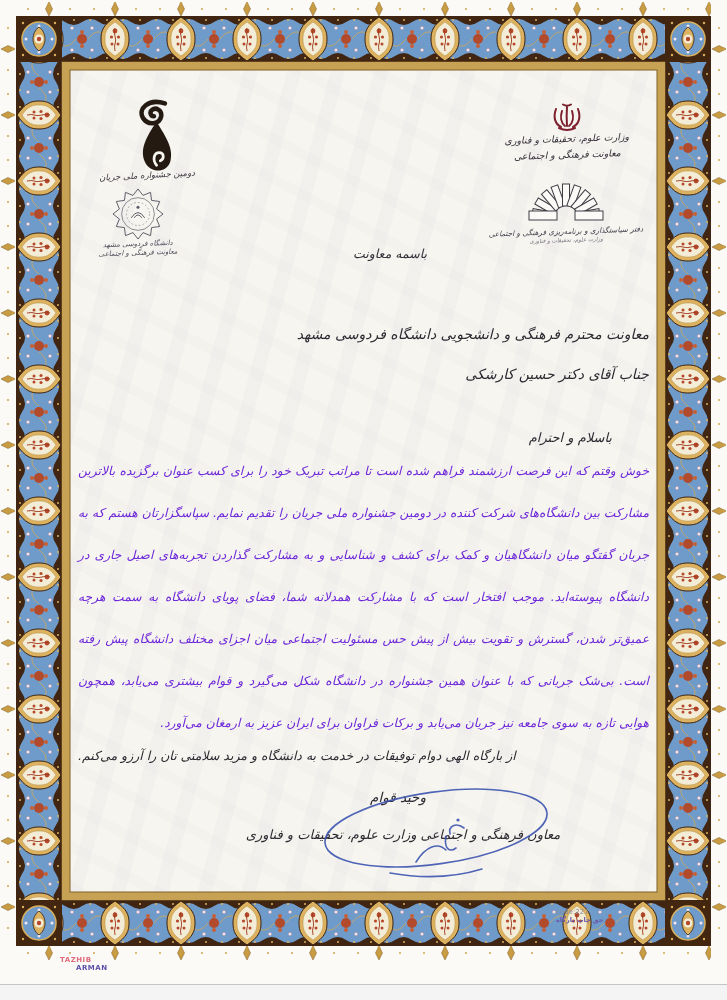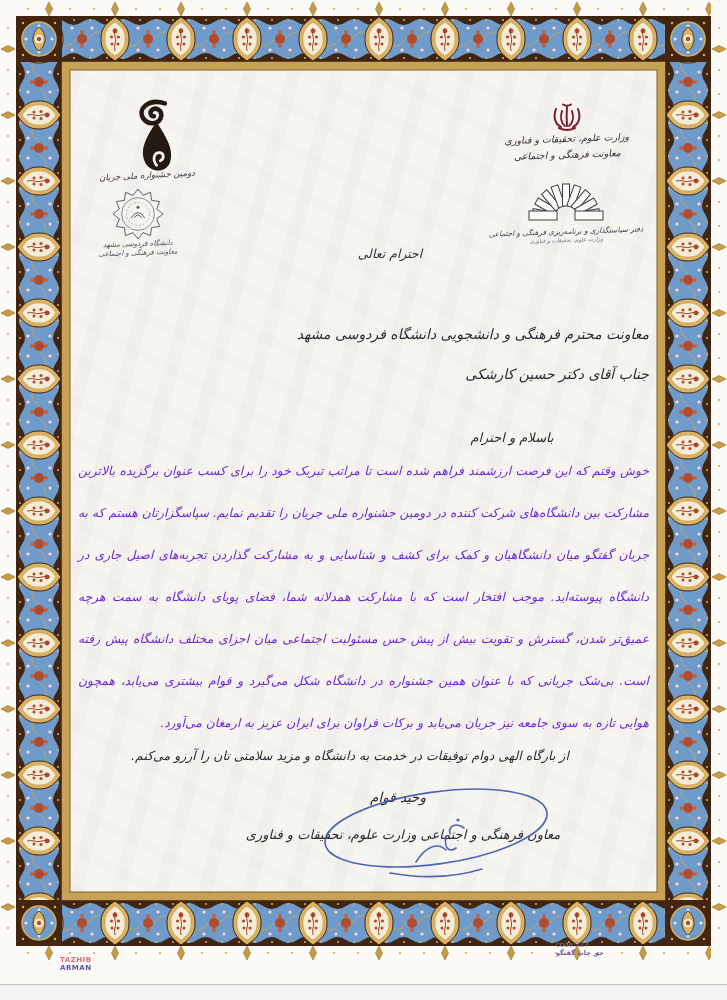--- a/index.html
+++ b/index.html
@@ -42,40 +42,40 @@
   }
   .office-caption .l1{font-size:7.3px;color:#45404d;}
   .office-caption .l2{font-size:5.6px;color:#7d7886;margin-top:1px;}
   
   .besmele{position:absolute;left:328px;top:246px;width:124px;text-align:center;
     font-size:12.5px;color:#34303a;font-style:italic;}
   .addr{position:absolute;left:180px;width:469px;text-align:right;direction:rtl;
     font-size:14px;color:#2c2931;font-style:italic;}
   .addr1{top:326px;}
   .addr2{top:366px;}
-  .salutation{position:absolute;left:412px;top:430px;width:200px;text-align:center;direction:rtl;
+  .salutation{position:absolute;left:412px;top:430px;width:200px;text-align:right;direction:rtl;
     font-size:13px;color:#2c2931;font-style:italic;}
   .body-text{
     position:absolute;left:78px;top:450px;width:571px;
     direction:rtl;text-align:justify;text-align-last:right;
     font-size:12.3px;line-height:42px;color:#6d28d9;font-style:italic;
   }
-  .closing{position:absolute;left:78px;top:748px;width:544px;direction:rtl;text-align:center;
+  .closing{position:absolute;left:78px;top:748px;width:544px;direction:rtl;text-align:left;
     font-size:12.5px;color:#2c2931;font-style:italic;}
   .sig-name{position:absolute;left:318px;top:789px;width:160px;text-align:center;direction:rtl;
     font-size:13.5px;color:#2c2931;font-style:italic;}
   .sig-title{position:absolute;left:236px;top:827px;width:334px;text-align:center;direction:rtl;
     font-size:13px;color:#2c2931;font-style:italic;}
   .signature-svg{position:absolute;left:298px;top:778px;opacity:.9;}
   
   .publisher{position:absolute;left:60px;top:957px;font-size:7px;line-height:7.5px;
     font-weight:bold;letter-spacing:.5px;font-style:normal;}
   .publisher .t{color:#e06a7a;}
-  .publisher .a{color:#5b4ea8;}
-  .print-marks{position:absolute;left:556px;top:941px;width:120px;font-style:normal;}
+  .publisher .a{color:#5b4ea8;margin-left:16px;}
+  .print-marks{position:absolute;left:556px;top:908px;width:120px;font-style:normal;}
   .print-marks .code{font-size:7px;color:#8a8a96;}
   .print-marks .copy{font-size:6.5px;color:#6a5aa8;direction:rtl;text-align:left;font-weight:bold;}
   
   .scan-edge{position:absolute;left:0;top:984px;width:727px;height:16px;
     background:#f4f4f4;border-top:1px solid #c4c4c8;}
 </style>
 </head>
 <body>
 
 <div class="sheet">
@@ -249,21 +249,21 @@
       <rect x="38.5" y="8" width="7" height="22" transform="rotate(80 42 42)"></rect>
       <rect x="5" y="35" width="28" height="9"></rect>
       <rect x="51" y="35" width="28" height="9"></rect>
     </g>
   </svg>
   <div class="office-caption" dir="rtl">
     <div class="l1">دفتر سیاستگذاری و برنامه‌ریزی فرهنگی و اجتماعی</div>
     <div class="l2">وزارت علوم، تحقیقات و فناوری</div>
   </div>
 
-  <div class="besmele" dir="rtl">احترام تعالی</div>
+  <div class="besmele" dir="rtl">باسمه معاونت</div>
   <div class="addr addr2">جناب آقای دکتر حسین کارشکی</div>
   <div class="addr addr1">معاونت محترم فرهنگی و دانشجویی دانشگاه فردوسی مشهد</div>
   <div class="salutation">باسلام و احترام</div>
   <div class="body-text">خوش وقتم که این فرصت ارزشمند فراهم شده است تا مراتب تبریک خود را برای کسب عنوان برگزیده بالاترین مشارکت بین دانشگاه‌های شرکت کننده در دومین جشنواره ملی جریان را تقدیم نمایم. سپاسگزارتان هستم که به جریان گفتگو میان دانشگاهیان و کمک برای کشف و شناسایی و به مشارکت گذاردن تجربه‌های اصیل جاری در دانشگاه پیوسته‌اید. موجب افتخار است که با مشارکت همدلانه شما، فضای پویای دانشگاه به سمت هرچه عمیق‌تر شدن، گسترش و تقویت بیش از پیش حس مسئولیت اجتماعی میان اجزای مختلف دانشگاه پیش رفته است. بی‌شک جریانی که با عنوان همین جشنواره در دانشگاه شکل می‌گیرد و قوام بیشتری می‌یابد، همچون هوایی تازه به سوی جامعه نیز جریان می‌یابد و برکات فراوان برای ایران عزیز به ارمغان می‌آورد.</div>
   <div class="closing">از بارگاه الهی دوام توفیقات در خدمت به دانشگاه و مزید سلامتی تان را آرزو می‌کنم.</div>
 
   <div class="sig-name">وحید قوام</div>
   <div class="sig-title">معاون فرهنگی و اجتماعی وزارت علوم، تحقیقات و فناوری</div>
   <svg class="signature-svg" width="270" height="105" viewBox="0 0 270 105">
     <g fill="none" stroke="#3d55b0" stroke-width="1.6" stroke-linecap="round">
@@ -275,17 +275,17 @@
       <path d="M92,95 C126,101 158,99 184,91"></path>
     </g>
   </svg>
 
   <div class="publisher">
     <div class="t">TAZHIB</div>
     <div class="a">ARMAN</div>
   </div>
   <div class="print-marks">
     <div class="code">code:227</div>
-    <div class="copy">حق چاپ گفتگو</div>
+    <div class="copy">حق چاپ بارگاه</div>
   </div>
 
   <div class="scan-edge"></div>
 </div>
 
 </body></html>

